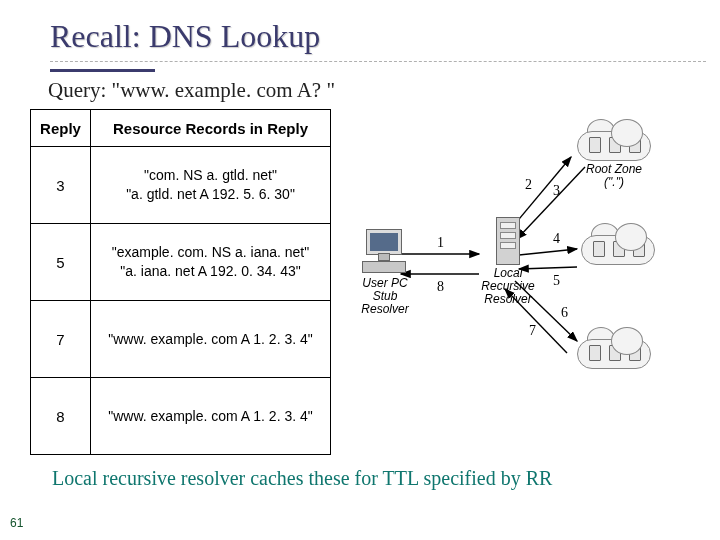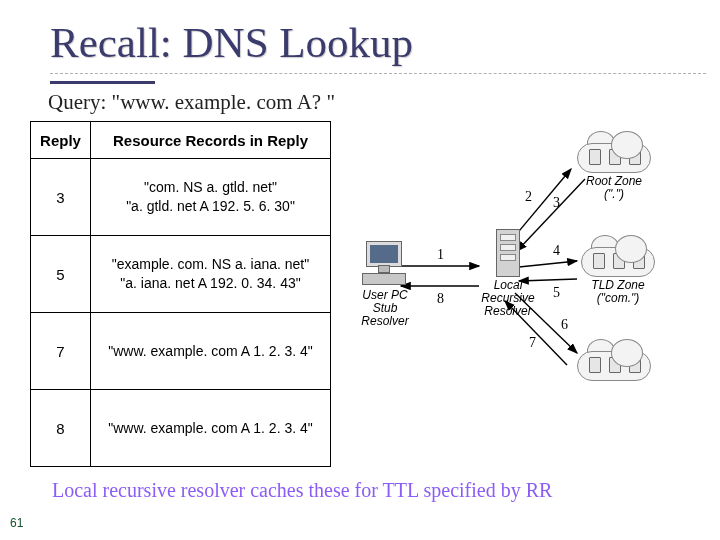--- a/index.html
+++ b/index.html
@@ -6,21 +6,21 @@
     margin: 0;
     width: 720px;
     height: 540px;
     font-family: Arial, Helvetica, sans-serif;
     background: #fff;
     position: relative;
     overflow: hidden;
   }
   .title {
     font-family: "Times New Roman", Times, serif;
-    font-size: 43px;
+    font-size: 32px;
     color: #3b3b6d;
     margin: 18px 0 6px 50px;
     text-shadow: 1px 1px 1px rgba(0,0,0,0.2);
   }
   .dash-rule {
     height: 1px;
     border-top: 1px dashed #b0b0b0;
     margin: 0 14px 0 50px;
   }
   .accent-bar {
@@ -62,21 +62,21 @@
     font-size: 15px;
     height: 76px;
   }
   table.dns td.rr {
     font-size: 14px;
     line-height: 1.35;
   }
   .footer {
     font-family: "Times New Roman", Times, serif;
     font-size: 20px;
-    color: #8b5cf6;
+    color: #0f766e;
     margin: 12px 0 0 52px;
   }
   .page-num {
     position: absolute;
     left: 10px;
     bottom: 10px;
     font-size: 12px;
     color: #14532d;
   }
 
@@ -290,21 +290,20 @@
       <div class="label">Root Zone<br>(".")</div>
     </div>
 
     <div class="node" style="left:242px; top:118px;">
       <div class="cloud">
         <div class="cloud-body"></div>
           <div class="srv"></div>
           <div class="srv"></div>
           <div class="srv"></div>
       </div>
-      <div class="label">TLD Zone<br>("com.")</div>
     </div>
 
     <div class="node" style="left:238px; top:222px;">
       <div class="cloud">
         <div class="cloud-body"></div>
           <div class="srv"></div>
           <div class="srv"></div>
           <div class="srv"></div>
       </div>
     </div>

